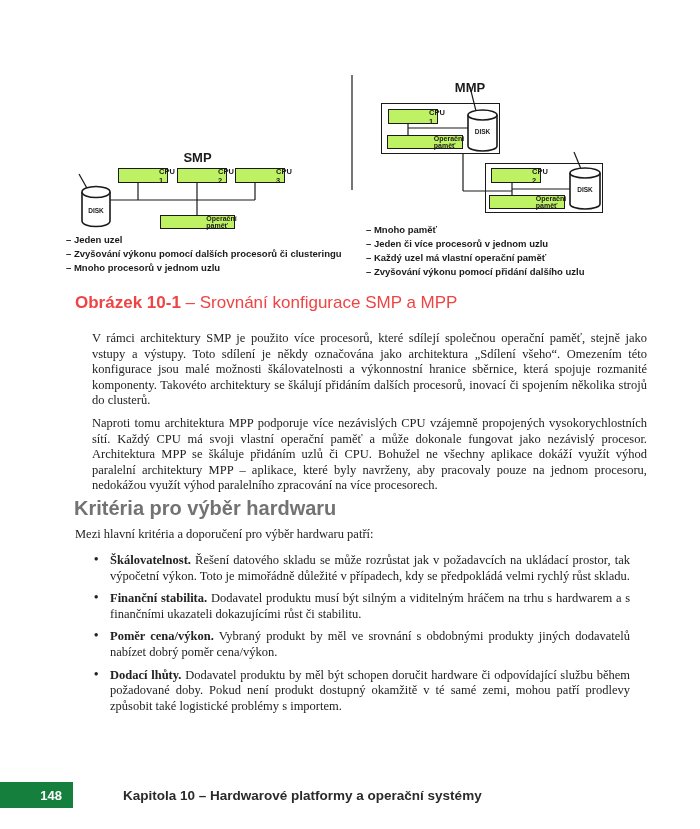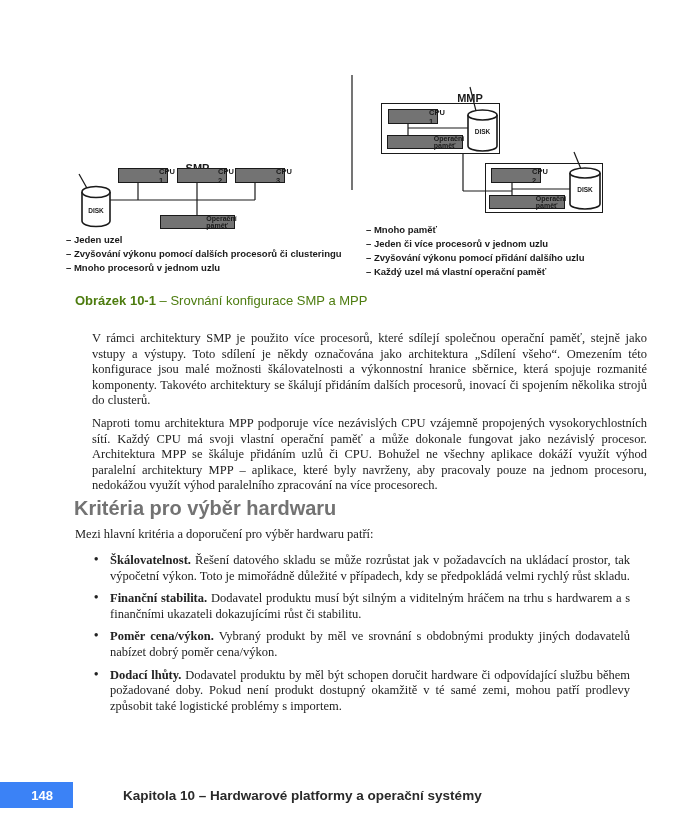--- a/index.html
+++ b/index.html
@@ -7,43 +7,43 @@
     position:relative;width:700px;height:829px;background:#ffffff;
     font-family:"Liberation Serif",serif;color:#1f1f1f;overflow:hidden;
     margin:0 auto;
   }
   
   .fig-lines{position:absolute;left:0;top:0;}
   .fig-label{
     position:absolute;font-family:"Liberation Sans",sans-serif;font-weight:bold;
     color:#1a1a1a;text-align:center;
   }
-  .fig-title{font-size:11px;margin-top:12px;}
+  .fig-title{font-size:13px;}
   .box{
-    position:absolute;border:1.3px solid #1a1a1a;background:#737373;
+    position:absolute;border:1.3px solid #1a1a1a;background:#bef264;
     display:flex;align-items:center;justify-content:center;
     font-family:"Liberation Sans",sans-serif;font-weight:bold;color:#1a1a1a;
     box-sizing:border-box;
     padding-left:48px;
   }
   .box.cpu{font-size:7.5px;height:15px;}
   .box.mem{font-size:7px;height:14px;}
   .node{position:absolute;border:1.5px solid #1a1a1a;box-sizing:border-box;background:transparent;}
   .disk-label{
     position:absolute;font-family:"Liberation Sans",sans-serif;font-weight:bold;
     font-size:6.5px;color:#1a1a1a;text-align:center;
   }
   .fig-bullets{
     position:absolute;font-family:"Liberation Sans",sans-serif;font-weight:bold;
     font-size:9.5px;color:#1a1a1a;line-height:14px;white-space:nowrap;
   }
   
   .caption{
     position:absolute;left:75px;top:293px;font-family:"Liberation Sans",sans-serif;
-    font-size:13px;color:#4d7c0f;white-space:nowrap;
+    font-size:17px;color:#ef4444;white-space:nowrap;
   }
   .caption .cap-label{font-weight:bold;}
   
   .para{
     position:absolute;left:75px;width:555px;font-size:12.5px;line-height:15.6px;
     text-align:justify;color:#222;margin:17px;
   }
   .p1{top:314px;}
   .p2{top:399px;}
   .section-heading{
@@ -53,23 +53,23 @@
   .intro{position:absolute;left:75px;top:527px;font-size:12.5px;color:#222;margin:0;}
   .criteria{
     position:absolute;left:75px;top:553px;width:555px;margin:0;padding:0;list-style:none;
     font-size:12.5px;line-height:15.6px;color:#222;
   }
   .criteria li{position:relative;padding-left:35px;margin-bottom:7px;text-align:justify;}
   .criteria .marker{position:absolute;left:19px;top:-1px;font-weight:bold;}
   .criteria .lead{font-weight:bold;}
   
   .footer-bar{
-    position:absolute;left:0;top:782px;width:73px;height:26px;background:#3b82f6;
+    position:absolute;left:0;top:782px;width:73px;height:26px;background:#15803d;
     display:flex;align-items:center;justify-content:flex-end;box-sizing:border-box;
-    padding-right:20px;
+    padding-right:11px;
   }
   .footer-page{
     font-family:"Liberation Sans",sans-serif;font-weight:bold;font-size:13px;color:#ffffff;
   }
   .footer-title{
     position:absolute;left:84px;top:782px;height:26px;display:flex;align-items:center;
     font-family:"Liberation Sans",sans-serif;font-weight:bold;font-size:13.5px;color:#2a2a2a;
     white-space:nowrap;
     margin-left:39px;
   }
@@ -138,22 +138,22 @@
   <div class="disk-label" style="left:468px;top:128px;width:29px;">DISK</div>
 
   <div class="node" style="left:485px;top:163px;width:118px;height:50px;"></div>
   <div class="box cpu" style="left:491px;top:168px;width:42px;">CPU 2</div>
   <div class="box mem" style="left:489px;top:195px;width:76px;">Operační paměť</div>
   <div class="disk-label" style="left:570px;top:186px;width:30px;">DISK</div>
 
   <div class="fig-bullets" style="left:366px;top:223px;">
     <div>– Mnoho paměť</div>
     <div>– Jeden či více procesorů v jednom uzlu</div>
+    <div>– Každý uzel má vlastní operační paměť</div>
     <div>– Zvyšování výkonu pomocí přidání dalšího uzlu</div>
-    <div>– Každý uzel má vlastní operační paměť</div>
   </div>
 
   <div class="caption">
     <span class="cap-label">Obrázek 10-1</span>
     <span>– Srovnání konfigurace SMP a MPP</span>
   </div>
 
   <p class="para p1">V rámci architektury SMP je použito více procesorů, které sdílejí společnou operační paměť, stejně jako vstupy a výstupy. Toto sdílení je někdy označována jako architektura „Sdílení všeho“. Omezením této konfigurace jsou malé možnosti škálovatelnosti a výkonnostní hranice sběrnice, která spojuje rozmanité komponenty. Takovéto architektury se škálují přidáním dalších procesorů, inovací či spojením několika strojů do clusterů.</p>
   <p class="para p2">Naproti tomu architektura MPP podporuje více nezávislých CPU vzájemně propojených vysokorychlostních sítí. Každý CPU má svoji vlastní operační paměť a může dokonale fungovat jako nezávislý procesor. Architektura MPP se škáluje přidáním uzlů či CPU. Bohužel ne všechny aplikace dokáží využít výhod paralelní architektury MPP – aplikace, které byly navrženy, aby pracovaly pouze na jednom procesoru, nedokážou využít výhod paralelního zpracování na více procesorech.</p>
 

